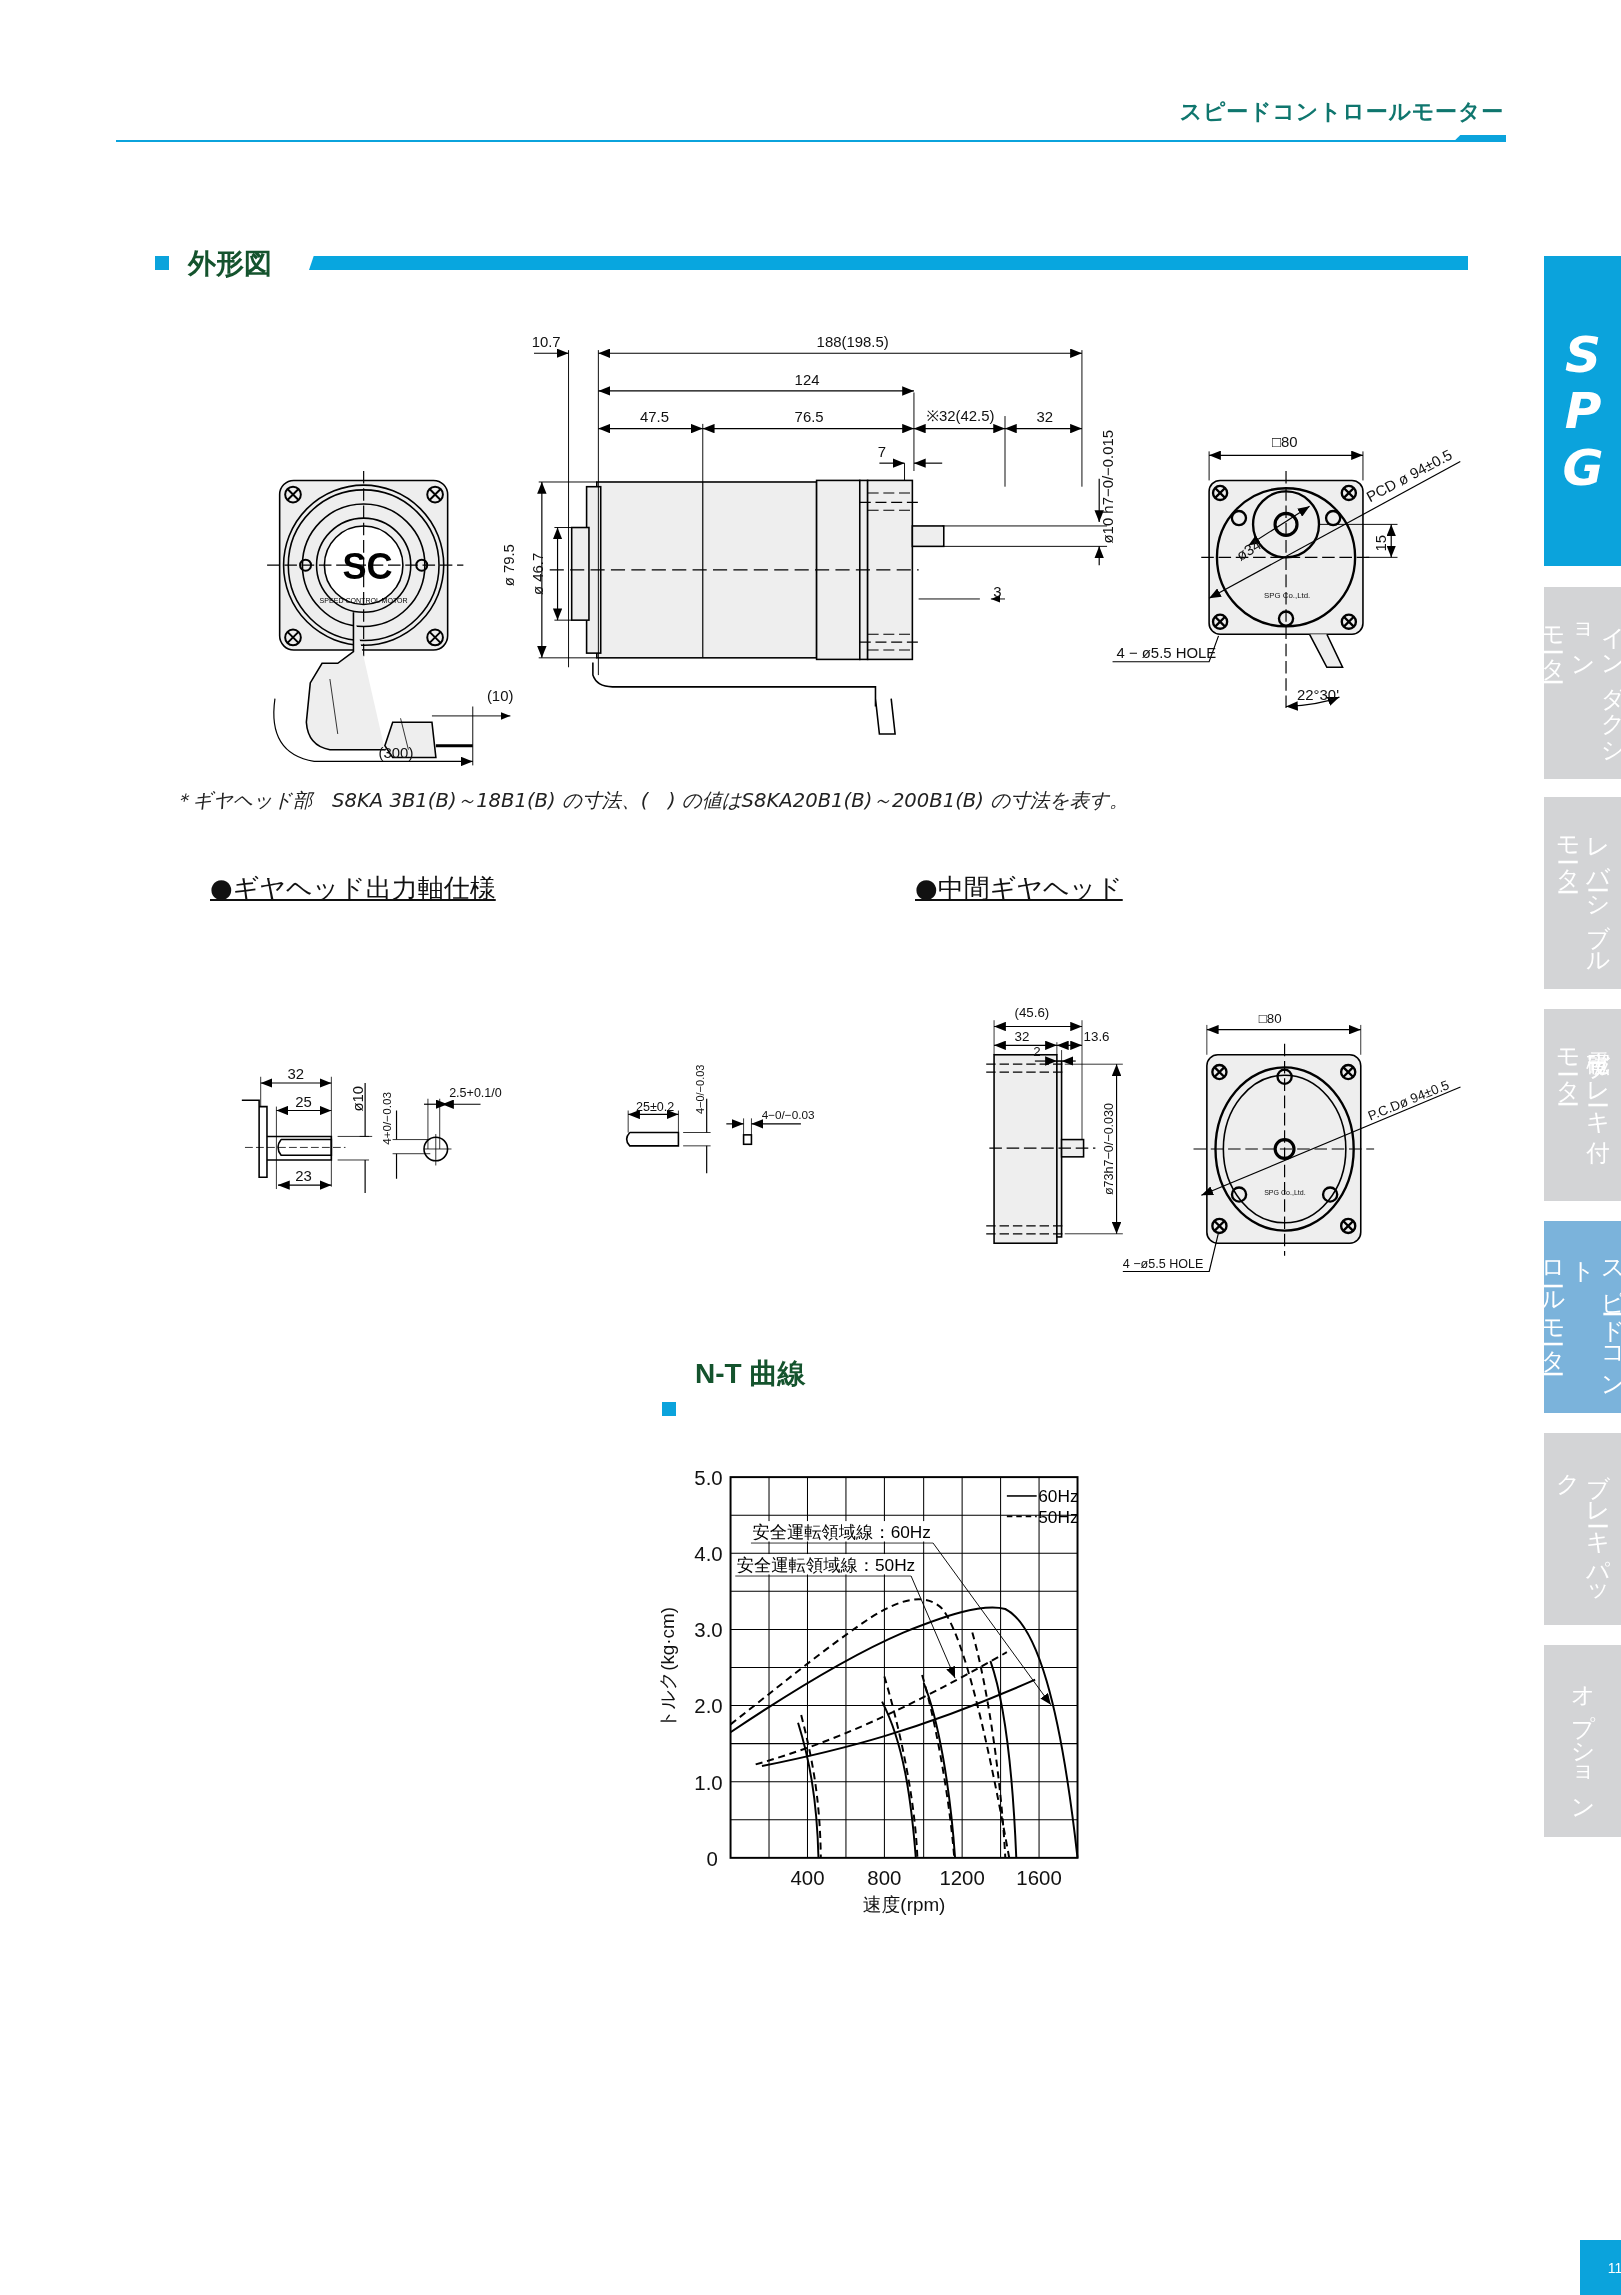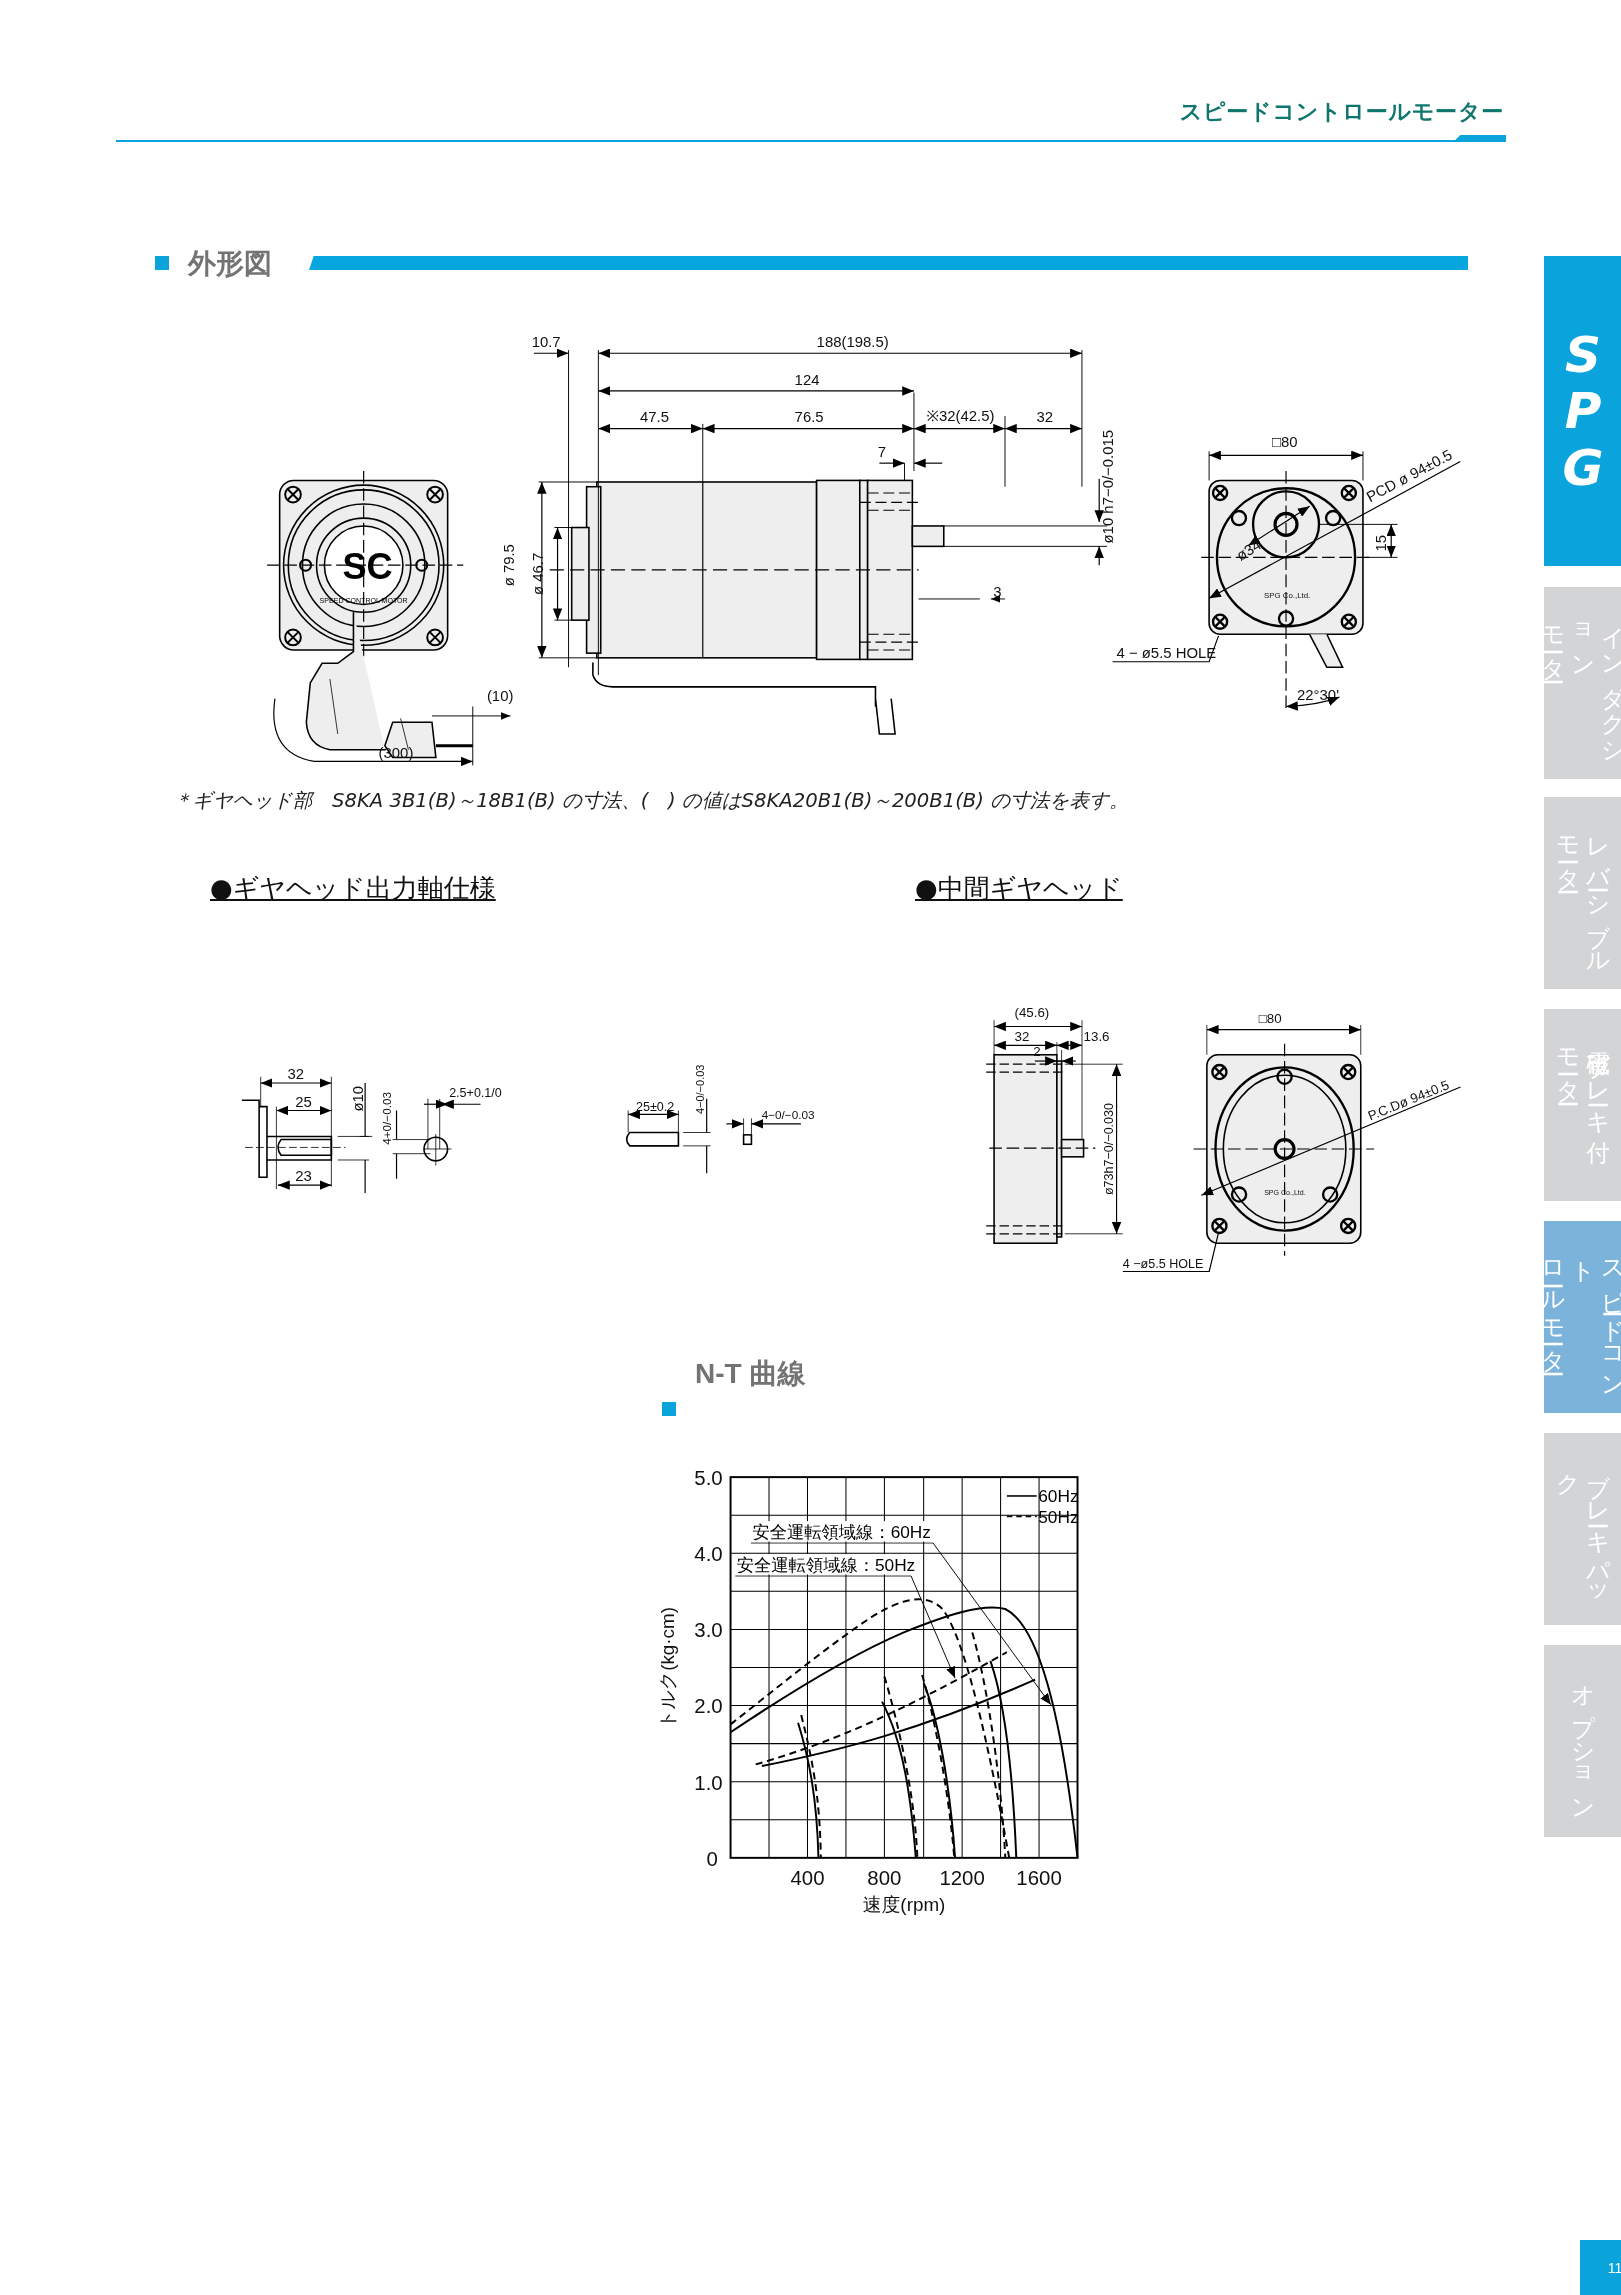--- a/index.html
+++ b/index.html
@@ -3,21 +3,21 @@
 <meta charset="utf-8">
 <style>
   html, body { margin: 0; padding: 0; background: #ffffff; }
   body { width: 1622px; height: 2295px; position: relative; overflow: hidden;
          font-family: "DejaVu Sans", "Liberation Sans", sans-serif; color: #1a1a1a; }
   .abs { position: absolute; }
   .hdr-title { right: 118px; top: 97px; font-size: 22px; color: #0f766e; letter-spacing: 0.8px; font-weight: bold; }
   .hdr-line { left: 116px; top: 140px; width: 1390px; height: 2.4px; background: #0ba3dc; }
   .hdr-tab { left: 1454px; top: 135px; width: 52px; height: 6.3px; background: #0ba3dc; clip-path: polygon(6.3px 0, 100% 0, 100% 100%, 0 100%); }
   .sec-sq { width: 14px; height: 14px; background: #0ba3dc; }
-  .sec-title { font-size: 28px; font-weight: bold; color: #737373; }
+  .sec-title { font-size: 28px; font-weight: bold; color: #14532d; }
   .sec-bar { left: 309px; top: 256px; width: 1159px; height: 14px; background: #08a6df; clip-path: polygon(4.7px 0, 100% 0, 100% 100%, 0 100%); }
   .side-tab { left: 1544px; width: 78px; color: #fff; display: flex; justify-content: center; align-items: flex-start; padding-top: 23.6px; box-sizing: border-box; }
   .side-tab .vt { writing-mode: vertical-rl; font-size: 23.6px; line-height: 30px; letter-spacing: 1.6px; }
   .side-gray { background: #d3d4d6; }
   .side-active { background: #7bb3db; }
   .side-spg { background: #0ba3dc; top: 256px; height: 310px; align-items: center; padding-top: 0; }
   .spg-logo { font-size: 50px; font-weight: bold; font-style: italic; color: #fff; writing-mode: vertical-rl; text-orientation: upright; letter-spacing: -1.6px; }
   .page-num { left: 1544px; top: 2240px; width: 78px; height: 56px; background: #0ba3dc; color: #fff; font-size: 14px; display: flex; align-items: center; justify-content: center; font-family: "Liberation Sans", sans-serif; margin-left: 36px; }
   .note { left: 173px; top: 787px; font-size: 19.6px; color: #222; font-style: italic; }
   .sub-title { font-size: 26px; color: #111; text-decoration: underline; }

